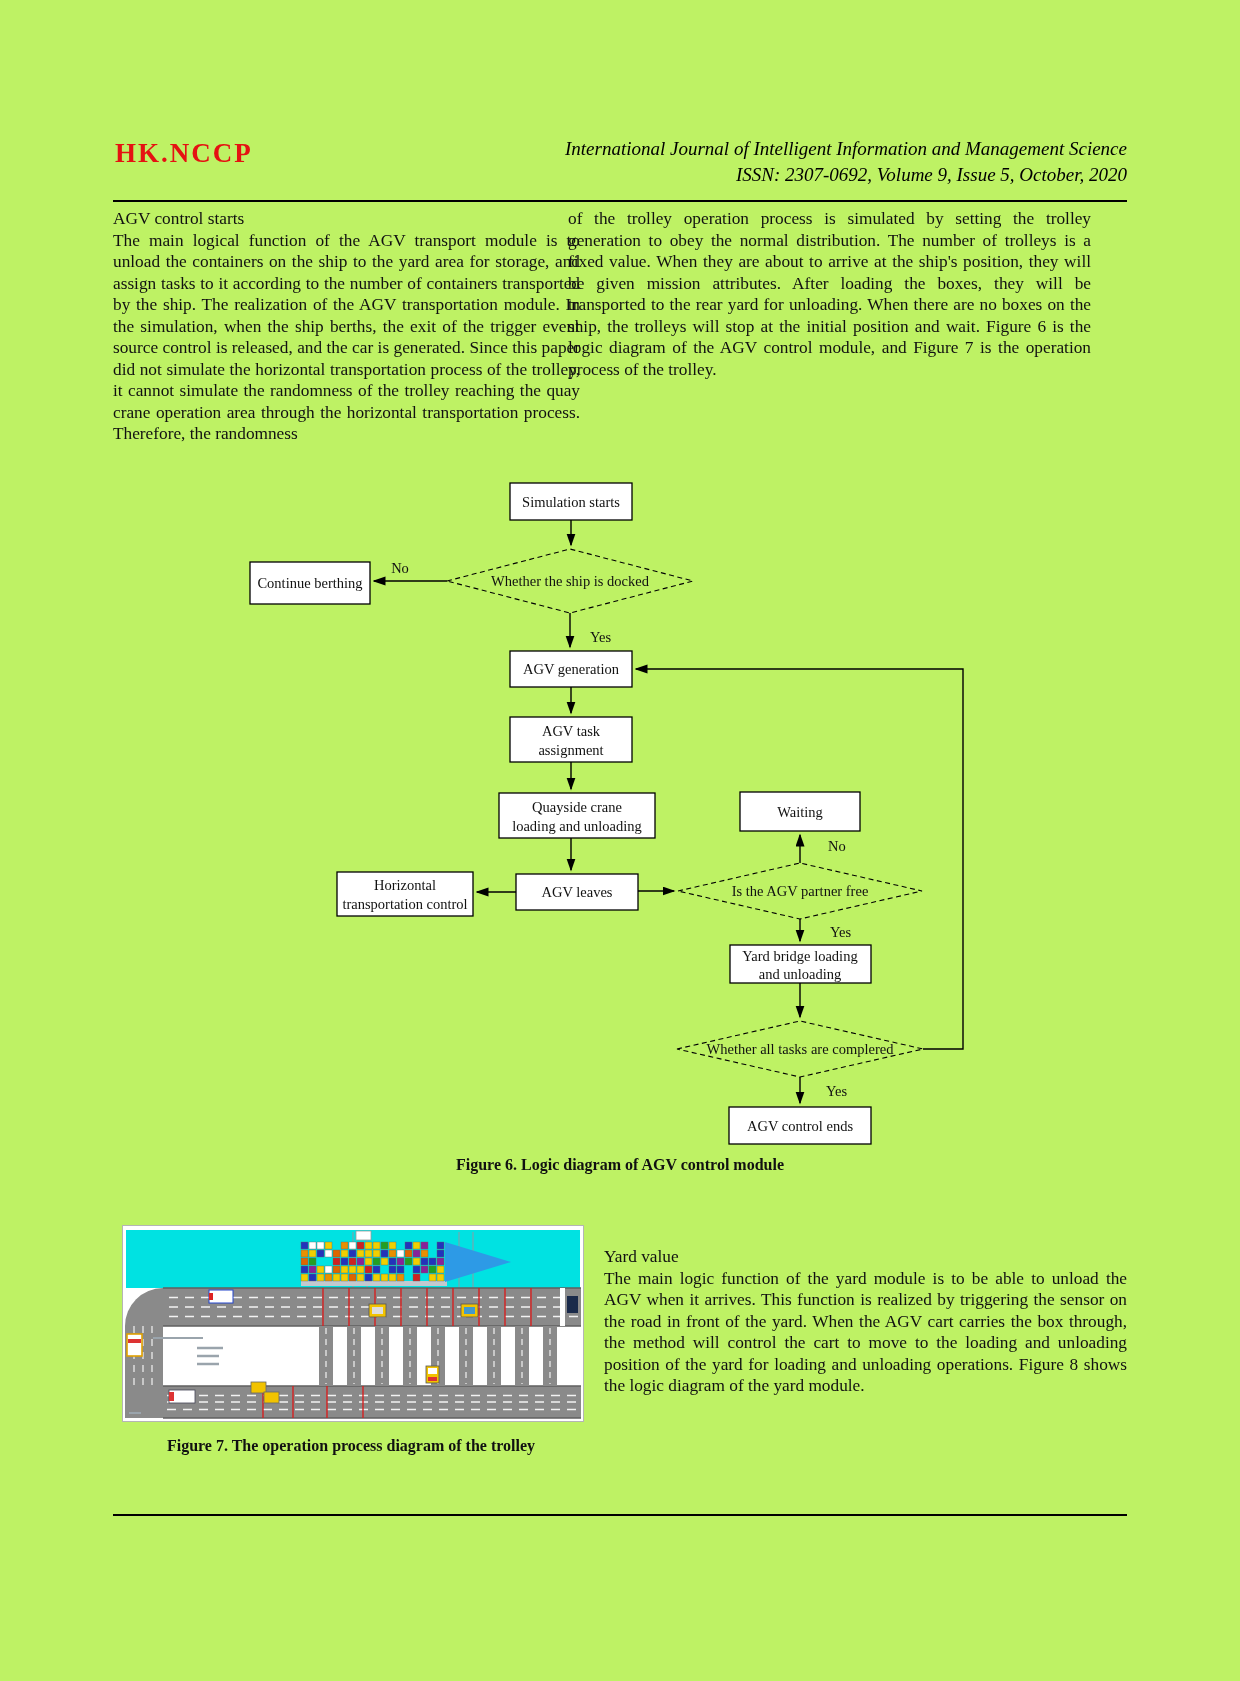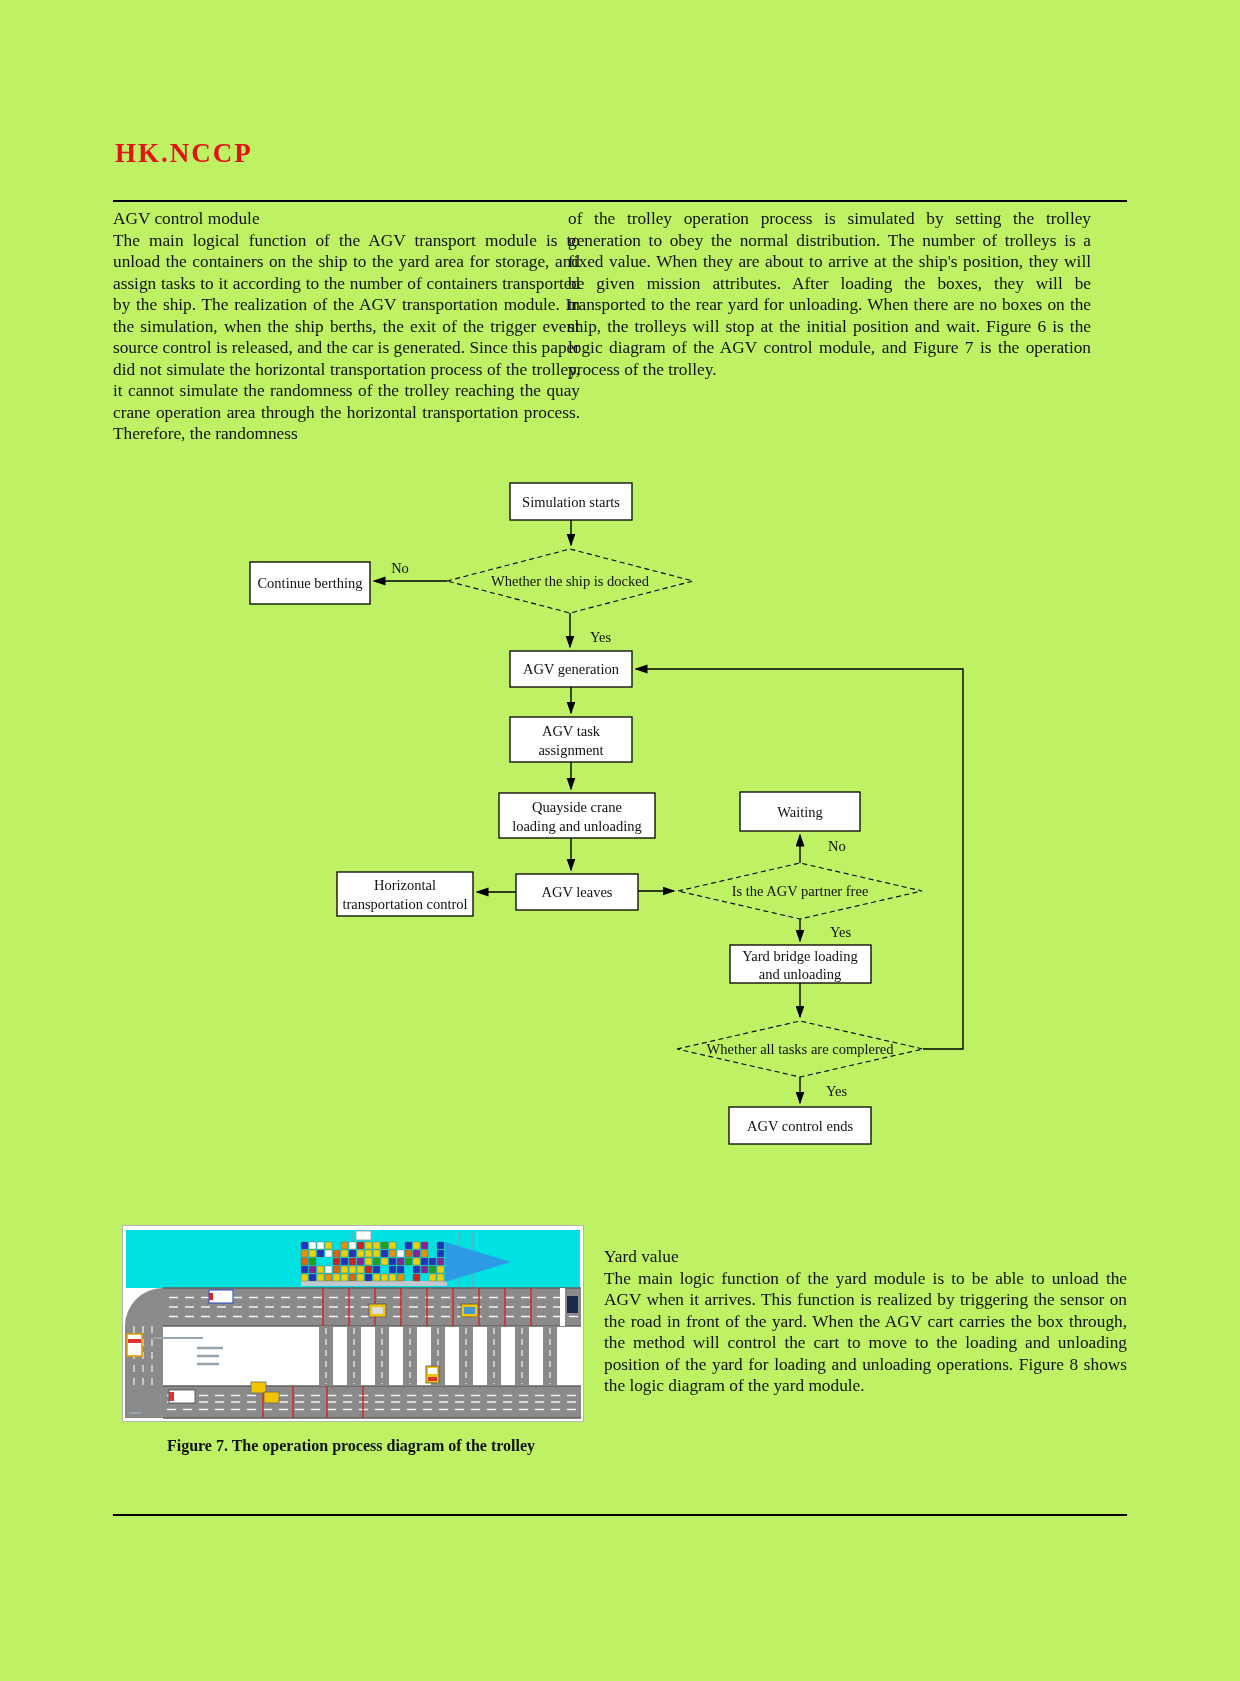--- a/index.html
+++ b/index.html
@@ -18,24 +18,28 @@
   .flow-box{fill:#ffffff;stroke:#000;stroke-width:1.3;}
   .flow-line{stroke:#000;stroke-width:1.4;fill:none;}
   .flow-diamond{fill:none;stroke:#000;stroke-width:1.1;stroke-dasharray:5 3.5;}
 </style>
 </head>
 <body>
 
 <div class="page">
 
   <div class="abs logo" style="left:115px;top:138px;">HK.NCCP</div>
+  <div class="abs jtitle" style="left:327px;top:136px;width:800px;">
+    <div>International Journal of Intelligent Information and Management Science</div>
+    <div>ISSN: 2307-0692, Volume 9, Issue 5, October, 2020</div>
+  </div>
   <div class="abs rule" style="left:113px;top:200px;width:1014px;height:2px;"></div>
 
   <div class="abs col" style="left:113px;top:208px;width:467px;">
-    <p class="colhead">AGV control module</p>
+    <p class="colhead">AGV control starts</p>
     <p>The main logical function of the AGV transport module is to unload the containers on the ship to the yard area for storage, and assign tasks to it according to the number of containers transported by the ship. The realization of the AGV transportation module. In the simulation, when the ship berths, the exit of the trigger event source control is released, and the car is generated. Since this paper did not simulate the horizontal transportation process of the trolley, it cannot simulate the randomness of the trolley reaching the quay crane operation area through the horizontal transportation process. Therefore, the randomness</p>
   </div>
 
   <div class="abs col" style="left:568px;top:208px;width:523px;">
     <p>of the trolley operation process is simulated by setting the trolley generation to obey the normal distribution. The number of trolleys is a fixed value. When they are about to arrive at the ship's position, they will be given mission attributes. After loading the boxes, they will be transported to the rear yard for unloading. When there are no boxes on the ship, the trolleys will stop at the initial position and wait. Figure 6 is the logic diagram of the AGV control module, and Figure 7 is the operation process of the trolley.</p>
   </div>
 
   <svg class="abs" style="left:230px;top:470px;" width="780" height="700" viewBox="0 0 780 700">
     <defs>
       <marker id="arr" markerWidth="13" markerHeight="10" refX="11.5" refY="4.5" orient="auto" markerUnits="userSpaceOnUse">
@@ -130,20 +134,21 @@
 
     <g>
       <text x="170" y="103" text-anchor="middle">No</text>
       <text x="360" y="172">Yes</text>
       <text x="598" y="381">No</text>
       <text x="600" y="467">Yes</text>
       <text x="596" y="626">Yes</text>
     </g>
   </svg>
 
+  <div class="abs caption" style="left:113px;top:1156px;width:1014px;">Figure 6. Logic diagram of AGV control module</div>
 
   <svg class="abs" style="left:122px;top:1225px;border:1px solid #b5b5b5;background:#fff;" width="460" height="195" viewBox="0 0 460 195" id="fig7">
 
     <rect id="f7-water" x="3" y="4" width="454" height="58" fill="#00e2e2"></rect>
 
     <g stroke="#8f9aa3" stroke-width="1">
       <line x1="230" y1="6" x2="230" y2="100"></line>
         <line x1="244" y1="6" x2="244" y2="100"></line>
       <line x1="336" y1="6" x2="336" y2="100"></line>
         <line x1="350" y1="6" x2="350" y2="100"></line>

